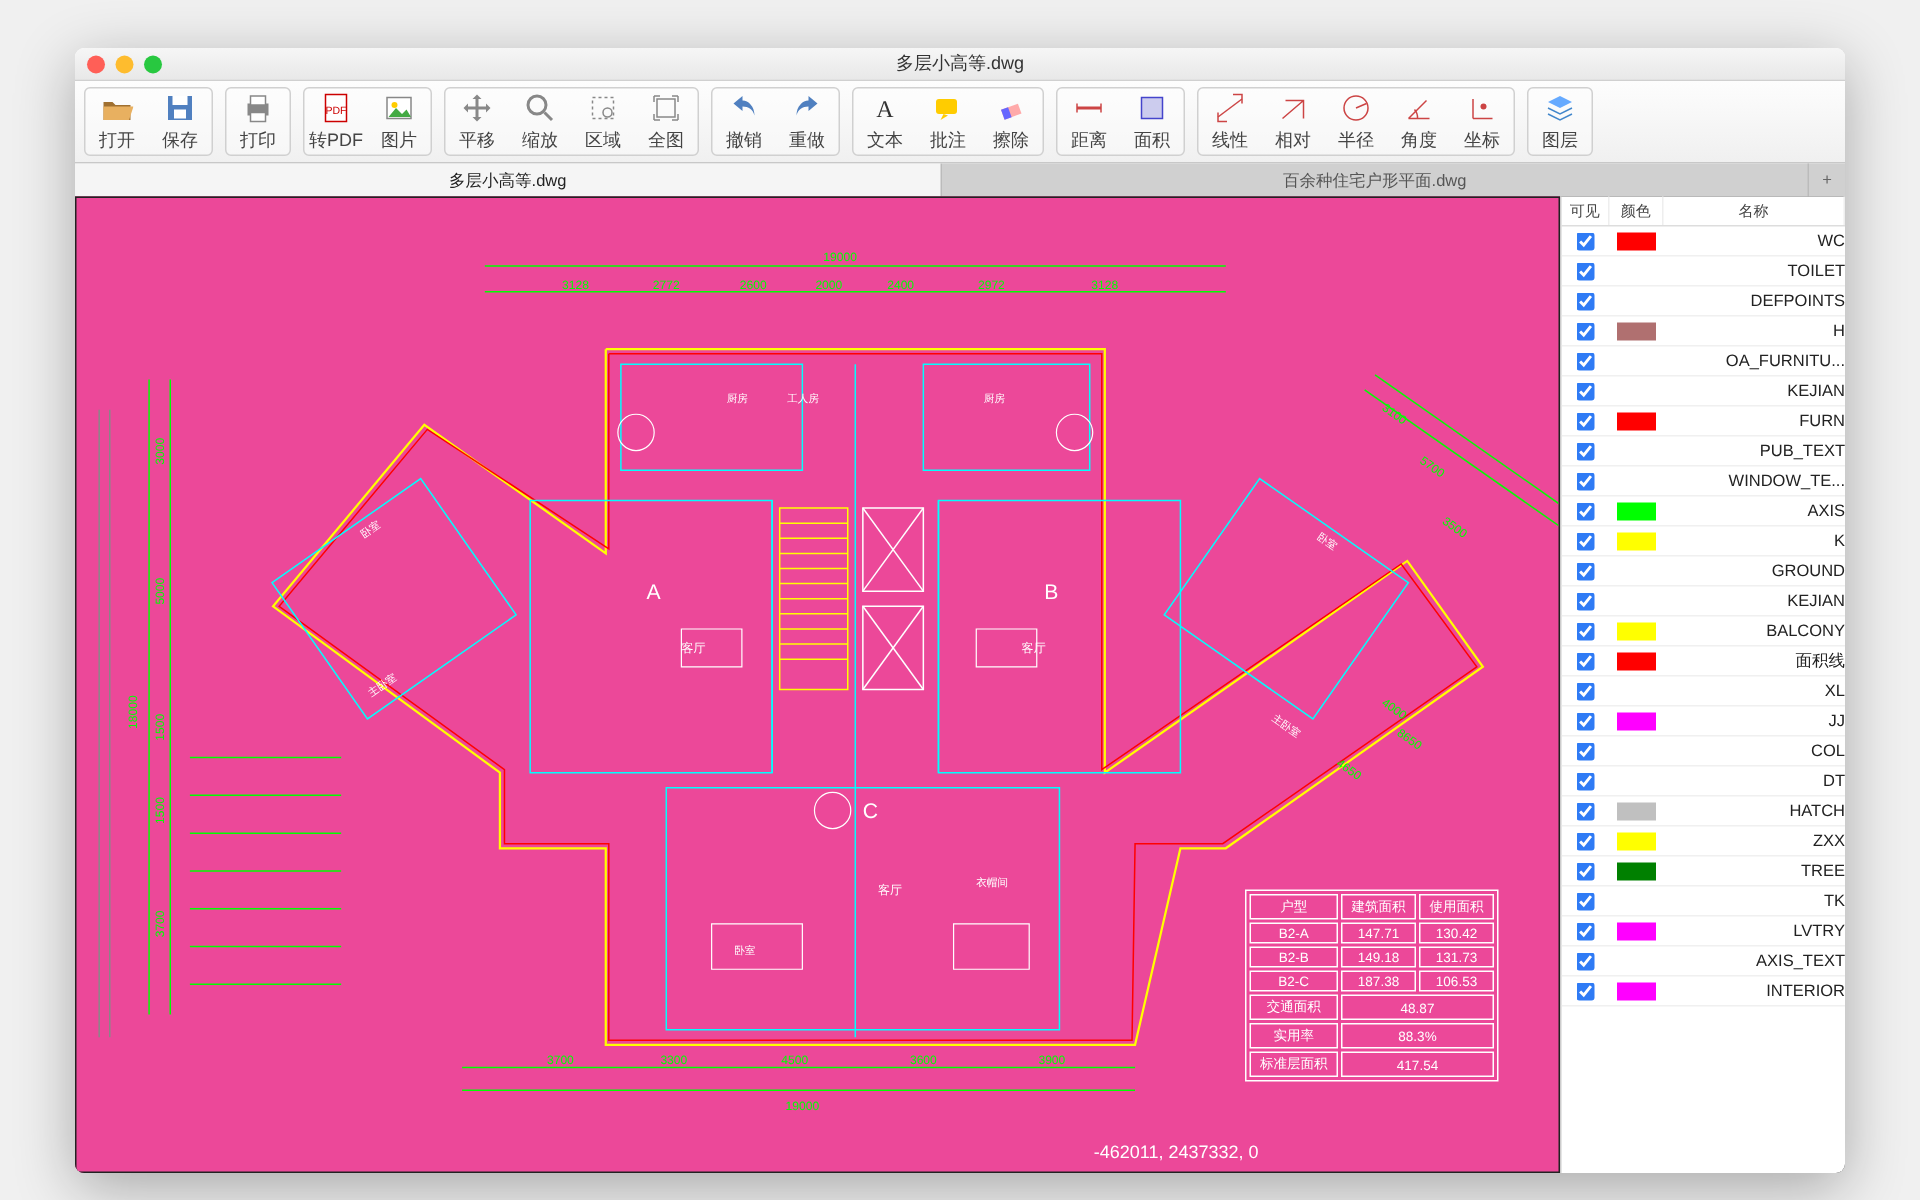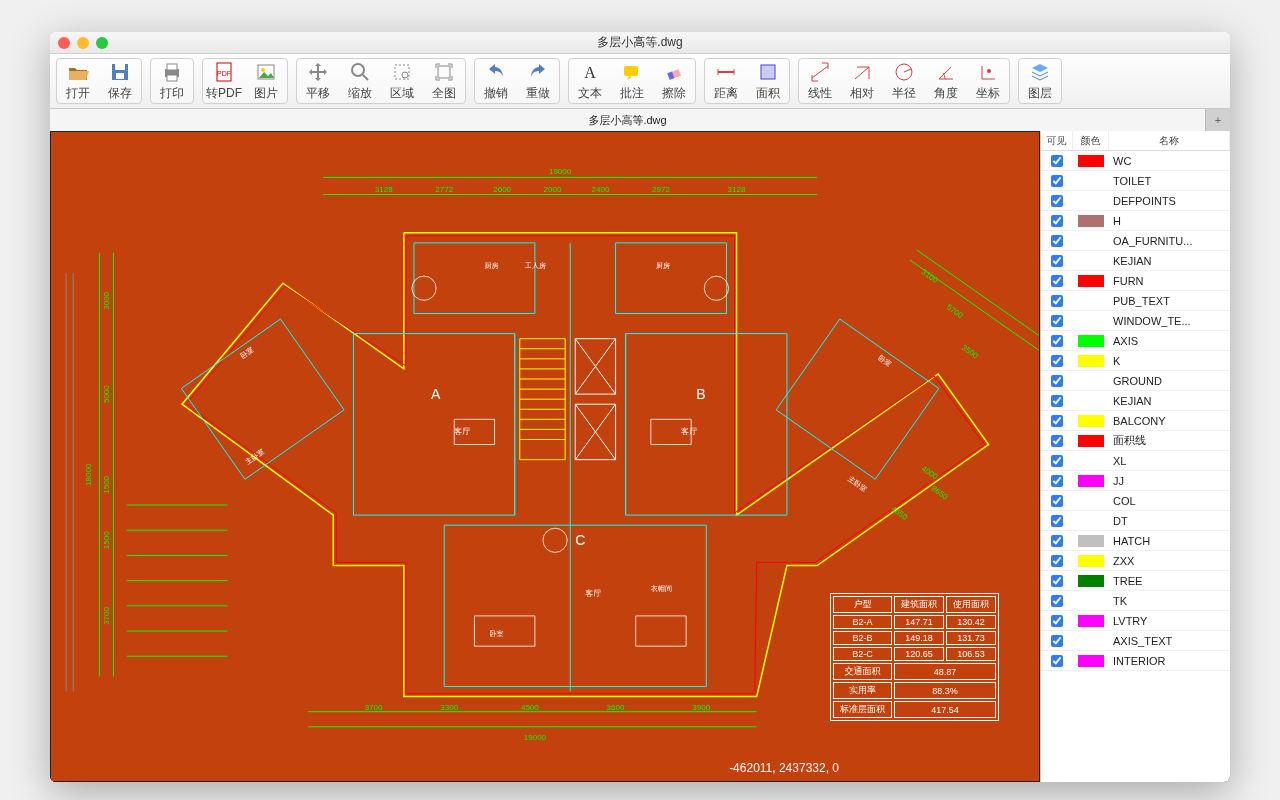--- a/index.html
+++ b/index.html
@@ -18,39 +18,39 @@
 .tbtn { width: 40px; height: 42px; display: flex; flex-direction: column; align-items: center; justify-content: center; gap: 2px; cursor: pointer; border-radius: 3px; }
 .tbtn .ico { width: 22px; height: 22px; display:flex; align-items:center; justify-content:center; }
 .tbtn .lbl { font-size: 12px; color: #444; }
 
 .tabs { height: 22px; background: #d0d0d0; display:flex; }
 .tab { flex:1; display:flex; align-items:center; justify-content:center; font-size:11px; color:#555; border-right:1px solid #bbb; cursor:pointer; }
 .tab.active { background:#f5f5f5; color:#222; }
 .addtab { width:24px; display:flex; align-items:center; justify-content:center; color:#666; cursor:pointer; }
 
 .workarea { flex:1; display:flex; background:#000; position:relative; }
-.canvas { flex:1; background:#c2410c; position:relative; overflow:hidden; border:1px solid #222; }
+.canvas { flex:1; background:#ec4899; position:relative; overflow:hidden; border:1px solid #222; }
 
 
 .fp { position:absolute; inset:0; }
 .fp line, .fp rect, .fp path, .fp polyline, .fp circle { vector-effect: non-scaling-stroke; }
 
 .dimtxt { fill:#0f0; font-size:8px; }
 .coord { position:absolute; bottom:6px; right:200px; color:#fff; font-size:12px; }
 
 .layerpanel { width:190px; background:#fff; border-left:1px solid #ccc; display:flex; flex-direction:column; }
 .lhdr { display:flex; height:20px; border-bottom:1px solid #ddd; font-size:10px; color:#444; }
 .lhdr div { display:flex; align-items:center; justify-content:center; border-right:1px solid #eee; }
 .lh-vis { width:32px; } .lh-col { width:36px; } .lh-name { flex:1; }
 .llist { flex:1; overflow-y:auto; }
 .lrow { display:flex; height:20px; align-items:center; border-bottom:1px solid #f0f0f0; }
 .lrow .cb { width:32px; display:flex; justify-content:center; }
 .lrow .sw { width:36px; display:flex; justify-content:center; }
 .lrow .sw span { width:26px; height:12px; display:block; }
-.lrow .nm { flex:1; font-size:11px; color:#222; padding-left:4px; white-space:nowrap; overflow:hidden; text-overflow:ellipsis; }
+.lrow .nm { flex:1; font-size:11px; color:#222; padding-left:4px; white-space:nowrap; overflow:hidden; text-overflow:ellipsis;text-align:right; }
 input[type=checkbox]{ accent-color:#2f7bf5; width:12px; height:12px; }
 
 
 .datatable { position:absolute; right: 40px; bottom: 60px; border:1px solid #fff; }
 .datatable td { border:1px solid #fff; color:#fff; font-size:9px; padding:1px 6px; text-align:center; font-family: sans-serif; }
 
 
 svg { display:block; }
 </style>
 </head>
@@ -278,20 +278,21 @@
               <path d="M3 11l8 4 8-4M3 15l8 4 8-4" fill="none" stroke="#48c"></path>
             </svg>
           </div>
           <div class="lbl">图层</div>
         </div>
       </div>
     </div>
 
   <div class="tabs">
     <div class="tab active">多层小高等.dwg</div>
+    <div class="tab">百余种住宅户形平面.dwg</div>
     <div class="addtab">+</div>
   </div>
 
   <div class="workarea">
     <div class="canvas">
 
       <svg class="fp" viewBox="0 0 980 640">
 
         <g stroke="#888" stroke-width="1">
           <line x1="15" y1="140" x2="15" y2="555"></line>
@@ -447,21 +448,21 @@
               <td>147.71</td>
               <td>130.42</td>
             </tr>
             <tr>
               <td>B2-B</td>
               <td>149.18</td>
               <td>131.73</td>
             </tr>
             <tr>
               <td>B2-C</td>
-              <td>120.65</td>
+              <td>187.38</td>
               <td>106.53</td>
             </tr>
             <tr>
               <td>交通面积</td>
               <td colspan="2">48.87</td>
             </tr>
             <tr>
               <td>实用率</td>
               <td colspan="2">88.3%</td>
             </tr>

